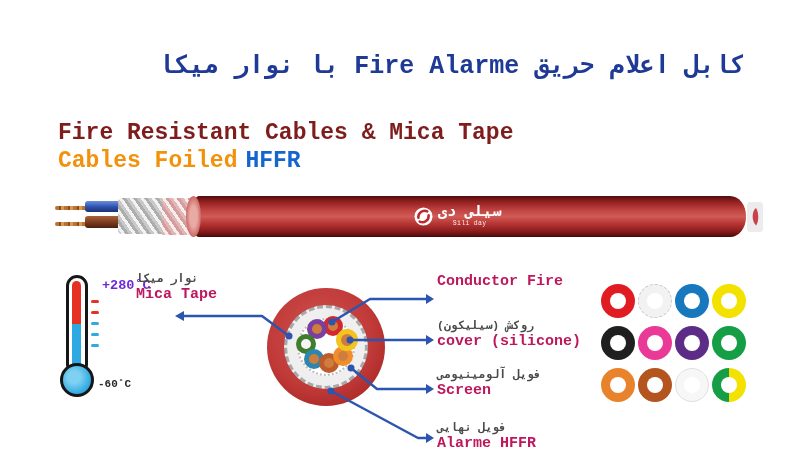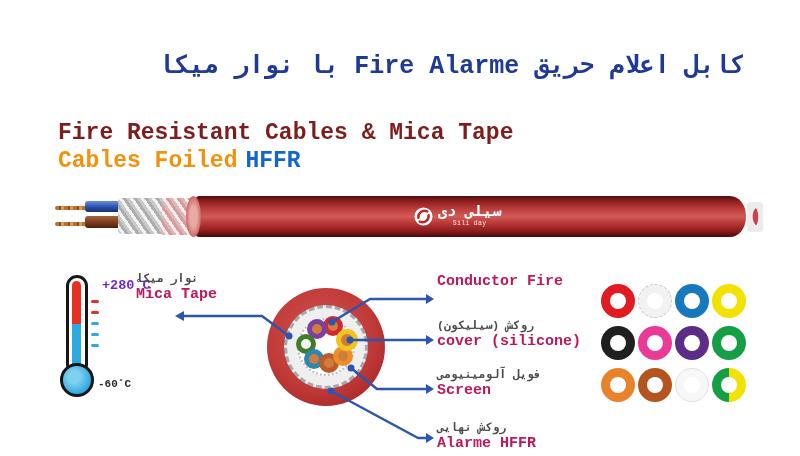--- a/index.html
+++ b/index.html
@@ -167,21 +167,21 @@
   </div>
   <div class="callout" style="left:437px;top:368px;">
     <span class="fa">فویل آلومینیومی</span>
     <span class="en">Screen</span>
   </div>
   <div class="callout" style="left:437px;top:319px;">
     <span class="fa">روکش (سیلیکون)</span>
     <span class="en">cover (silicone)</span>
   </div>
   <div class="callout" style="left:437px;top:421px;">
-    <span class="fa">روکش نهایی</span>
+    <span class="fa">فویل نهایی</span>
     <span class="en">Alarme HFFR</span>
   </div>
 
   <div class="cgrid">
       <div class="cring" style="background: rgb(225, 27, 34);">
         <div class="chole"></div>
       </div>
       <div class="cring" style="background: rgb(242, 242, 242); border: 1.5px dashed rgb(201, 201, 201);">
         <div class="chole"></div>
       </div>

